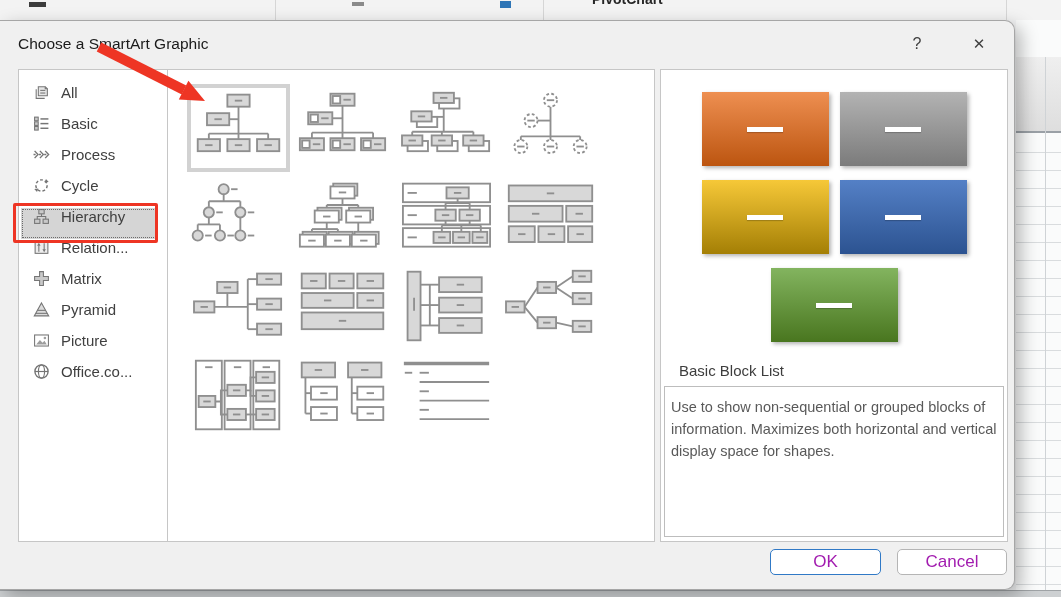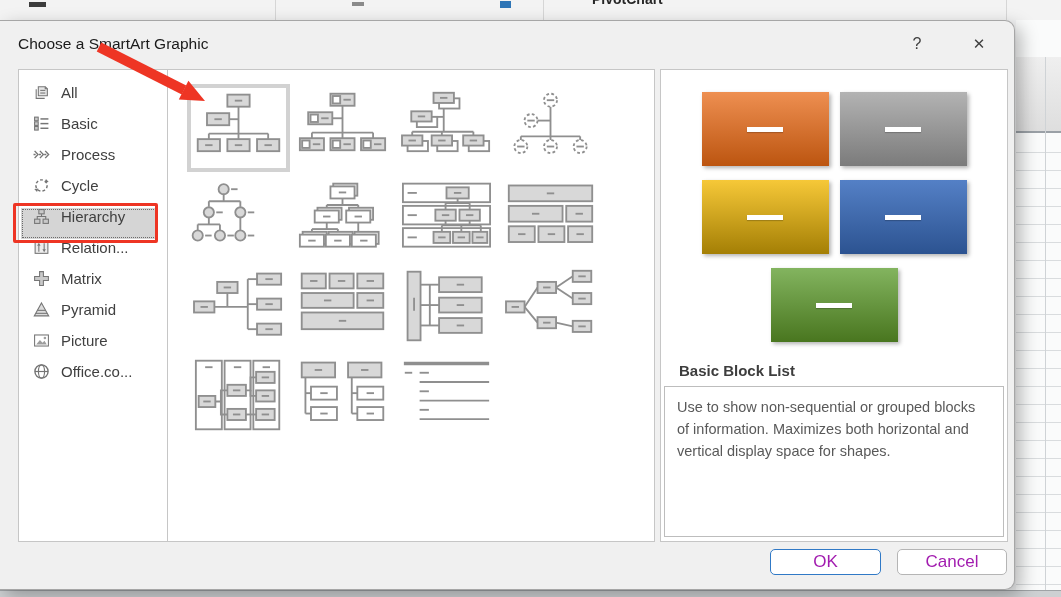--- a/index.html
+++ b/index.html
@@ -45,22 +45,22 @@
   .gcell{display:flex;align-items:center;justify-content:center;box-sizing:border-box;padding:4px;cursor:default}
   .gcell svg{width:95px;height:76px}
   .gcell.selected{border:4px solid #d2d2d2;background:#fff;padding:0}
 
   .preview{position:absolute;left:660px;top:48px;width:348px;height:473px;background:#fff;
     border:1px solid #c6c6c6;box-sizing:border-box;display:flex;flex-direction:column}
   .blocks{height:286px;flex:none;display:flex;flex-wrap:wrap;justify-content:center;align-content:flex-start;
     column-gap:11px;row-gap:14px;padding-top:22px;box-sizing:border-box}
   .block{width:127px;height:74px;box-shadow:2px 2px 4px rgba(0,0,0,.3);display:flex;align-items:center;justify-content:center}
   .block .dash{width:36px;height:5px;background:#fff;box-shadow:0 1px 1px rgba(0,0,0,.2)}
-  .pv-title{font-size:15px;font-weight:bold;color:#3d3d3d;margin:6px 0 7px 18px}
-  .pv-desc{flex:1;margin:0 3px 4px 3px;border:1px solid #bdbdbd;padding:10px 12px;
+  .pv-title{font-size:15px;font-weight:normal;color:#3d3d3d;margin:6px 0 7px 18px}
+  .pv-desc{flex:1;margin:0 3px 4px 3px;border:1px solid #bdbdbd;padding:10px 6px;
     font-size:14.5px;line-height:1.5;color:#595959;box-sizing:border-box}
 
   .btn{position:absolute;height:26px;background:#fff;border-radius:5px;font-size:17px;color:#a21caf;
     display:flex;align-items:center;justify-content:center;box-sizing:border-box;cursor:default}
   .btn.ok{left:770px;top:528px;width:111px;border:1.5px solid #3079c6}
   .btn.cancel{left:897px;top:528px;width:110px;border:1px solid #b5b5b5}
 
   
   :root{--annot:#EE3524}
   .annot-box{position:absolute;left:13px;top:203px;width:145px;height:40px;border:3px solid var(--annot);

